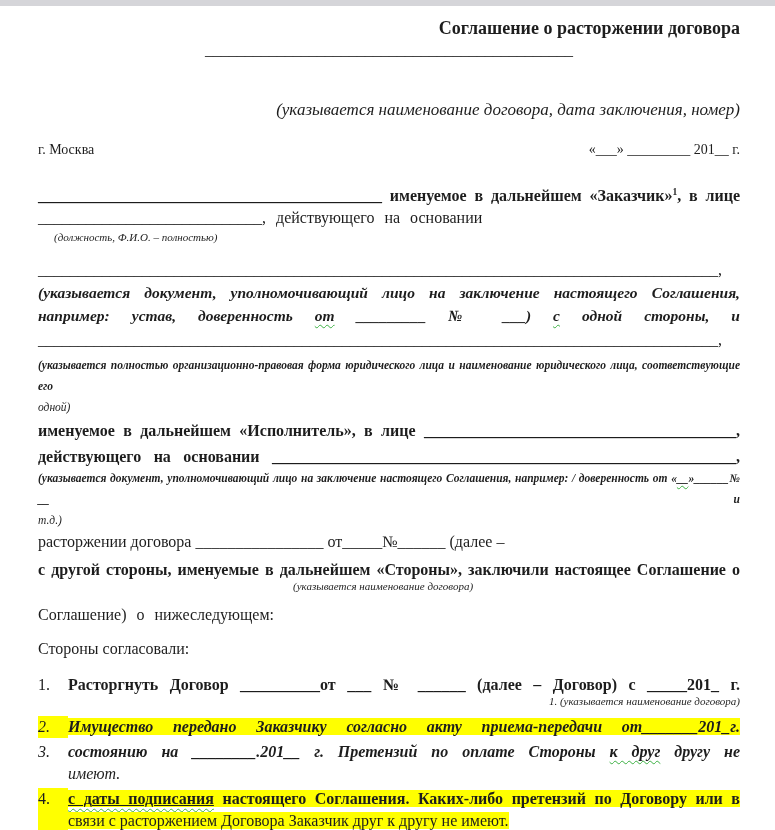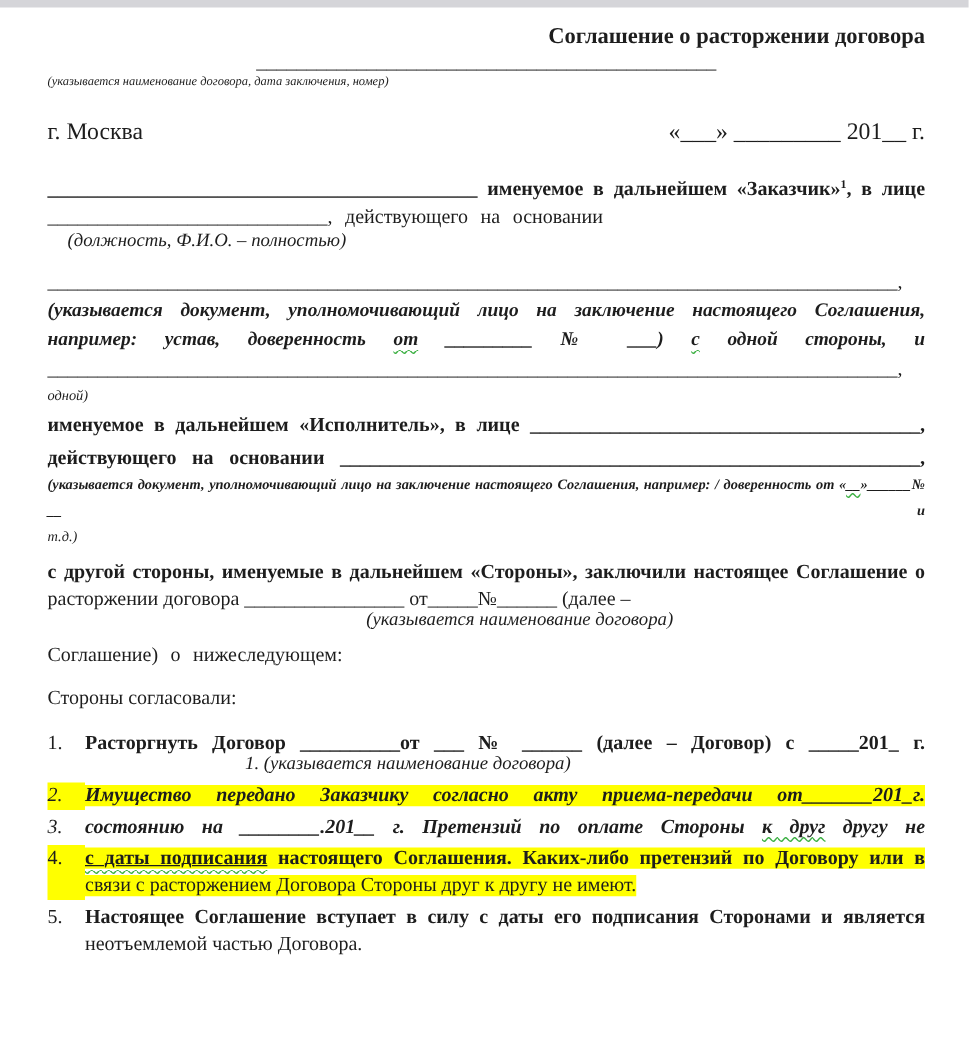--- a/index.html
+++ b/index.html
@@ -5,38 +5,38 @@
   html,body{margin:0;padding:0;}
   body{width:775px;height:830px;overflow:hidden;background:#ffffff;
        font-family:"Liberation Serif","DejaVu Serif",serif;color:#1d1d1d;}
   .topbar{height:6px;background:#d5d5d9;}
   .content{padding:6px 35px 0 38px;width:702px;}
   .line{font-size:16px;line-height:22px;}
   .jl{text-align:justify;text-align-last:justify;font-weight:bold;}
   .it{font-style:italic;}
   .title{font-size:18px;font-weight:bold;text-align:right;margin-top:4px;line-height:24px;}
   .title-line{text-align:center;line-height:16px;margin-top:2px;letter-spacing:0;}
-  .title-cap{font-size:10px;font-style:italic;text-align:left;line-height:15px;}
-  .row{display:flex;justify-content:space-between;margin-top:22px;font-size:19px;line-height:22px;}
-  .cap{font-size:15px;font-style:italic;line-height:15px;}
+  .title-cap{font-size:17px;font-style:italic;text-align:right;line-height:15px;margin-top:44px;}
+  .row{display:flex;justify-content:space-between;margin-top:22px;font-size:14px;line-height:22px;}
+  .cap{font-size:11px;font-style:italic;line-height:15px;}
   .cap15{font-size:15.5px;font-style:italic;line-height:23px;}
   .cap-wide{font-size:11.5px;font-style:italic;line-height:21px;}
   .ws6{word-spacing:6px;}
   .ws4{word-spacing:4px;}
   .hl{background:#ffff00;}
   .wavy{text-decoration-line:underline;text-decoration-style:wavy;text-decoration-color:#3cb043;
         text-decoration-thickness:1px;text-underline-offset:3px;}
   .sold{text-decoration:underline;text-decoration-thickness:1px;}
   .sold .wavy{text-underline-offset:4px;}
   sup{font-size:9.5px;line-height:0;vertical-align:6px;}
   .list{margin-top:14px;}
   .li{display:flex;margin-bottom:3px;}
   .num{flex:0 0 30px;font-size:16px;line-height:22px;}
   .bd{flex:1;font-size:16px;line-height:22px;}
-  .i1cap{margin-left:128px;margin-top:-2px;margin-bottom:4px;}
+  .i1cap{margin-left:128px;margin-top:-2px;margin-bottom:4px;text-align:right;}
   .execcap{margin-left:400px;margin-top:-3px;}
   .poscap{margin-left:16px;margin-top:1px;}
   .namecap{margin-left:255px;margin-top:-2px;}
   .mt24{margin-top:24px;} .mt14{margin-top:14px;} .mt12{margin-top:12px;}
   .mt10{margin-top:10px;} .mt6{margin-top:6px;} .mt4{margin-top:4px;} .mt2{margin-top:2px;}
 </style>
 </head>
 <body>
 
 <div class="topbar"></div>
@@ -60,36 +60,37 @@
   </div>
   <div class="cap poscap">(должность, Ф.И.О. – полностью)</div>
 
   <div class="line mt14">_____________________________________________________________________________________,</div>
   <div class="cap15 jl">(указывается документ, уполномочивающий лицо на заключение настоящего Соглашения,</div>
   <div class="cap15 jl">
     <span>например: устав, доверенность </span><span class="wavy">от</span><span> _________ № ___) </span><span class="wavy">с</span><span> одной стороны, и</span>
   </div>
 
   <div class="line mt2">_____________________________________________________________________________________,</div>
+  <div class="cap-wide jl mt4">(указывается полностью организационно-правовая форма юридического лица и наименование юридического лица, соответствующие его</div>
   <div class="cap-wide">одной)</div>
 
   <div class="line jl mt2">
     <span>именуемое в дальнейшем «Исполнитель», в лице </span><span>_______________________________________,</span>
   </div>
 
   <div class="line jl mt4">
     <span class="ws4">действующего на основании </span><span>__________________________________________________________,</span>
   </div>
   <div class="cap-wide jl">
     <span>(указывается документ, уполномочивающий лицо на заключение настоящего Соглашения, например: / доверенность от «</span><span class="wavy">__</span><span>»______№ __ и</span>
   </div>
   <div class="cap-wide">т.д.)</div>
 
+  <div class="line">расторжении договора ________________ от_____№______ (далее –</div>
   <div class="line jl mt6">с другой стороны, именуемые в дальнейшем «Стороны», заключили настоящее Соглашение о</div>
-  <div class="line">расторжении договора ________________ от_____№______ (далее –</div>
   <div class="cap namecap">(указывается наименование договора)</div>
 
   <div class="line ws6 mt10">Соглашение) о нижеследующем:</div>
 
   <div class="line mt12">Стороны согласовали:</div>
 
   <div class="list">
 
     <div class="li">
       <span class="num">1.</span>
@@ -107,28 +108,29 @@
         <div class="jl"><span class="hl">Имущество передано Заказчику согласно акту приема-передачи от_______201_г.</span></div>
       </div>
     </div>
 
     <div class="li">
       <span class="num it">3.</span>
       <div class="bd it">
         <div class="jl">
           <span>состоянию на ________.201__ г. Претензий по оплате Стороны </span><span class="wavy">к друг</span><span> другу не</span>
         </div>
+        <div>имеют.</div>
       </div>
     </div>
 
     <div class="li">
       <span class="num hl">4.</span>
       <div class="bd">
         <div class="jl"><span class="hl"><span class="sold"><span class="wavy">с даты подписания</span></span><span> настоящего  Соглашения. Каких-либо претензий по Договору или в</span></span></div>
-        <div><span class="hl">связи с расторжением Договора Стороны друг к другу не имеют.</span></div>
+        <div><span class="hl">связи с расторжением Договора Заказчик друг к другу не имеют.</span></div>
       </div>
     </div>
 
     <div class="li">
       <span class="num">5.</span>
       <div class="bd">
         <div class="jl">Настоящее Соглашение вступает в силу с даты его подписания Сторонами и является</div>
         <div>неотъемлемой частью Договора.</div>
       </div>
     </div>

